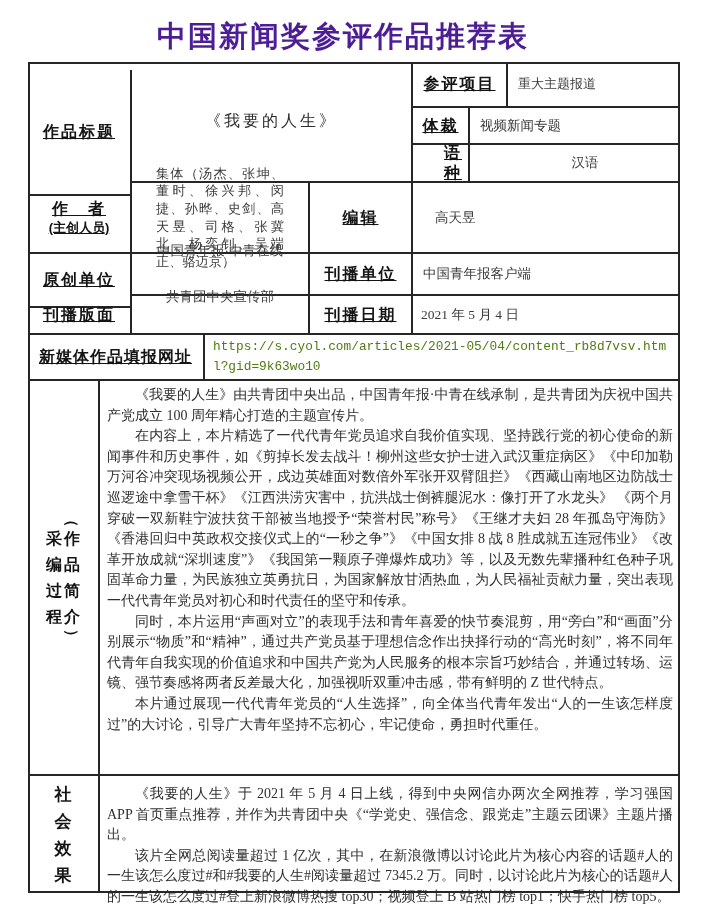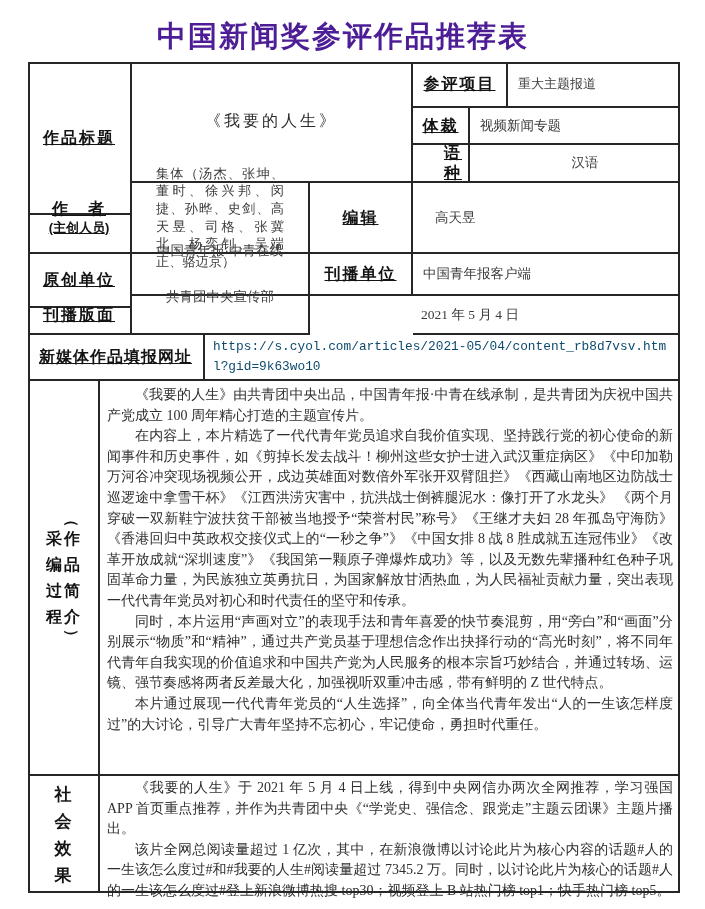--- a/index.html
+++ b/index.html
@@ -35,21 +35,21 @@
     font-size:13.2px;line-height:17.6px;padding:3px 24px;color:#3a3a3a;
     text-align:justify;text-align-last:left;display:block;
     display:flex;align-items:center;
   }
   .v-authors span{display:block;text-align:justify;}
   .v-org{flex-direction:column;justify-content:center;line-height:18px;font-size:13.5px;}
   .v-editor{padding-left:22px;}
   .v-date{padding-left:8px;}
   .v-url{
     font-family:"Liberation Mono","DejaVu Sans Mono",monospace;
-    font-size:12.8px;line-height:20px;padding:2px 8px;color:#0c4a6e;word-break:break-all;
+    font-size:12.8px;line-height:20px;padding:2px 8px;color:#4d7c0f;word-break:break-all;
   }
   .bodycell{
     display:block;padding:4px 7px 0 7px;font-size:14px;line-height:20.6px;color:#2f2f2f;
   }
   .bodycell p{margin:0;text-indent:2em;text-align:justify;}
   .vlabel{
     justify-content:center;align-items:center;gap:2px;
     font-family:"Liberation Sans","DejaVu Sans",sans-serif;
     font-weight:bold;color:#141414;
   }
@@ -58,21 +58,21 @@
   .vcol div.vrot{transform:rotate(90deg);line-height:13px;font-size:15px;}
   .vlabel-single .vcol div{font-size:17px;line-height:27px;letter-spacing:0;}
 </style>
 </head>
 <body>
 
 <div class="page-title">中国新闻奖参评作品推荐表</div>
 
 <div id="tbl">
 
-  <div class="cell lbl" style="left:0;top:0;width:104px;height:153px;">作品标题</div>
+  <div class="cell lbl" style="left:0;top:8px;width:104px;height:126px;">作品标题</div>
   <div class="cell val center v-worktitle" style="left:104px;top:0;width:281px;height:121px;">《我要的人生》</div>
 
   <div class="cell lbl" style="left:385px;top:0;width:95px;height:46px;">参评项目</div>
   <div class="cell val no-r" style="left:480px;top:0;width:172px;height:46px;font-size:13px;">重大主题报道</div>
 
   <div class="cell lbl" style="left:385px;top:46px;width:57px;height:37px;">体裁</div>
   <div class="cell val no-r" style="left:442px;top:46px;width:210px;height:37px;">视频新闻专题</div>
 
   <div class="cell lbl" style="left:385px;top:83px;width:57px;height:38px;padding-left:25px;">语种</div>
   <div class="cell val center no-r" style="left:442px;top:83px;width:210px;height:38px;padding-left:20px;">汉语</div>
@@ -90,20 +90,21 @@
   <div class="cell lbl" style="left:0;top:192px;width:104px;height:54px;">原创单位</div>
   <div class="cell val v-org" style="left:104px;top:192px;width:178px;height:42px;gap:28px;">
     <div>中国青年报·中青在线</div>
     <div>共青团中央宣传部</div>
   </div>
   <div class="cell lbl" style="left:282px;top:192px;width:103px;height:42px;">刊播单位</div>
   <div class="cell val no-r" style="left:385px;top:192px;width:267px;height:42px;">中国青年报客户端</div>
 
   <div class="cell lbl" style="left:0;top:234px;width:104px;height:39px;">刊播版面</div>
   <div class="cell val" style="left:104px;top:234px;width:178px;height:39px;"></div>
+  <div class="cell lbl" style="left:282px;top:234px;width:103px;height:39px;">刊播日期</div>
   <div class="cell val v-date no-r" style="left:385px;top:234px;width:267px;height:39px;">2021 年 5 月 4 日</div>
 
   <div class="cell lbl" style="left:0;top:273px;width:177px;height:46px;letter-spacing:1px;">新媒体作品填报网址</div>
   <div class="cell v-url no-r" style="left:177px;top:273px;width:475px;height:46px;">https://s.cyol.com/articles/2021-05/04/content_rb8d7vsv.html?gid=9k63wo10</div>
 
   <div class="cell vlabel" style="left:0;top:319px;width:72px;height:395px;">
     <div class="vcol">
         <div>采</div>
         <div>编</div>
         <div>过</div>
@@ -126,19 +127,19 @@
   </div>
 
   <div class="cell vlabel vlabel-single no-b" style="left:0;top:714px;width:72px;height:117px;">
     <div class="vcol">
         <div>社</div>
         <div>会</div>
         <div>效</div>
         <div>果</div>
       </div>
   </div>
-  <div class="cell bodycell no-r no-b" style="left:72px;top:714px;width:580px;height:117px;padding-top:2px;">
+  <div class="cell bodycell no-r no-b" style="left:72px;top:714px;width:580px;height:117px;padding-top:8px;">
     <p>《我要的人生》于 2021 年 5 月 4 日上线，得到中央网信办两次全网推荐，学习强国 APP 首页重点推荐，并作为共青团中央《“学党史、强信念、跟党走”主题云团课》主题片播出。</p>
     <p>该片全网总阅读量超过 1 亿次，其中，在新浪微博以讨论此片为核心内容的话题#人的一生该怎么度过#和#我要的人生#阅读量超过 7345.2 万。同时，以讨论此片为核心的话题#人的一生该怎么度过#登上新浪微博热搜 top30；视频登上 B 站热门榜 top1；快手热门榜 top5。</p>
   </div>
 
   <div class="outline"></div>
 </div>
 
 </body></html>

